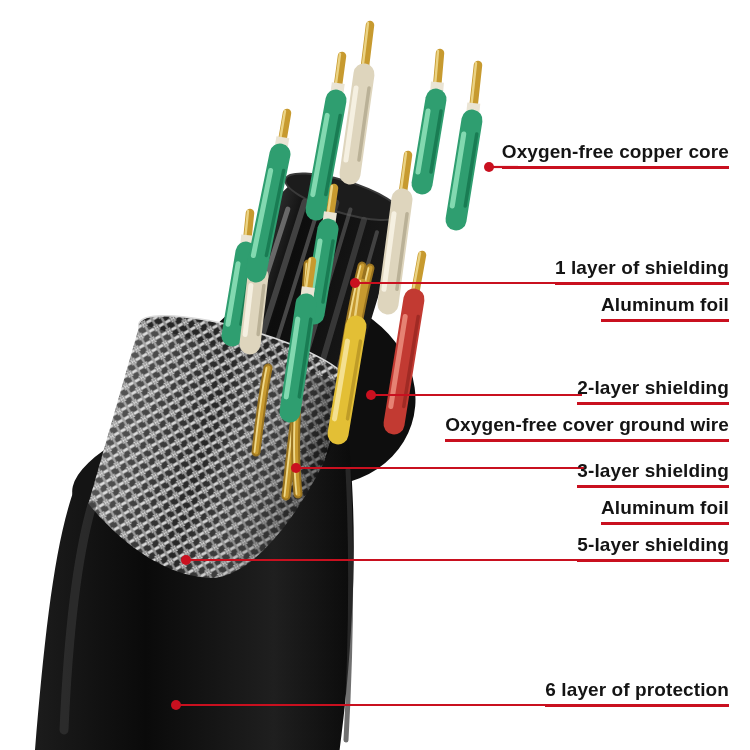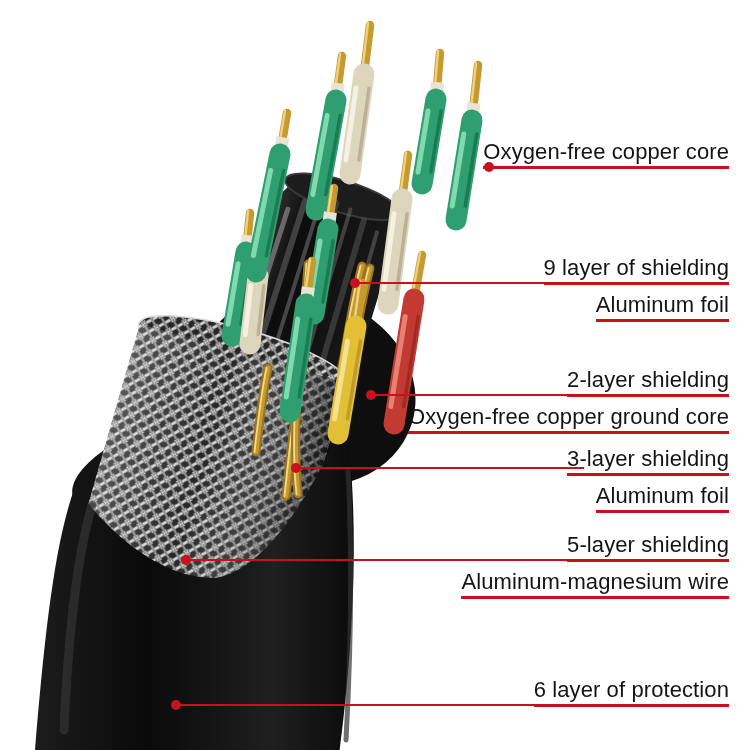--- a/index.html
+++ b/index.html
@@ -5,21 +5,21 @@
   * { margin:0; padding:0; box-sizing:border-box; }
   html, body { width:750px; height:750px; background:var(--background,#ffffff); overflow:hidden; }
   body { font-family:"Liberation Sans", sans-serif; }
   .stage { position:relative; width:750px; height:750px; background:var(--background,#ffffff); }
   .stage > svg { position:absolute; left:0; top:0; }
   .label { position:absolute; right:21px; text-align:right; z-index:3; }
   .label-row { line-height:22px; margin-bottom:9px; white-space:nowrap; }
   .label-row .ul {
     display:inline-block; padding-bottom:3px;
     border-bottom:3px solid var(--accent-red,#c9101f);
-    font-weight:400; font-size:22px; letter-spacing:.1px;
+    font-weight:700; font-size:19px; letter-spacing:.1px;
     color:var(--text-color,#141414);
   }
   .pointer-line { stroke:var(--accent-red,#c9101f); stroke-width:2.2; }
   .pointer-dot  { fill:var(--accent-red,#c9101f); }
 </style>
 </head>
 <body>
 
 <div class="stage">
 
@@ -210,36 +210,35 @@
         <line x1="176" y1="705" x2="562" y2="705" class="pointer-line"></line>
         <circle cx="176" cy="705" r="5" class="pointer-dot"></circle>
       </g>
   </svg>
 
   <div class="label" style="top:141px">
     <div class="label-row"><span class="ul">Oxygen-free copper core</span></div>
   </div>
 
   <div class="label" style="top:257px">
-    <div class="label-row"><span class="ul">9 layer of shielding</span></div>
+    <div class="label-row"><span class="ul">1 layer of shielding</span></div>
     <div class="label-row"><span class="ul">Aluminum foil</span></div>
   </div>
 
-  <div class="label" style="top:369px">
+  <div class="label" style="top:377px">
     <div class="label-row"><span class="ul">2-layer shielding</span></div>
-    <div class="label-row"><span class="ul">Oxygen-free copper ground core</span></div>
-  </div>
-
-  <div class="label" style="top:448px">
+    <div class="label-row"><span class="ul">Oxygen-free cover ground wire</span></div>
+  </div>
+
+  <div class="label" style="top:460px">
     <div class="label-row"><span class="ul">3-layer shielding</span></div>
     <div class="label-row"><span class="ul">Aluminum foil</span></div>
   </div>
 
   <div class="label" style="top:534px">
     <div class="label-row"><span class="ul">5-layer shielding</span></div>
-    <div class="label-row"><span class="ul">Aluminum-magnesium wire</span></div>
   </div>
 
   <div class="label" style="top:679px">
     <div class="label-row"><span class="ul">6 layer of protection</span></div>
   </div>
 
 </div>
 
 </body></html>

